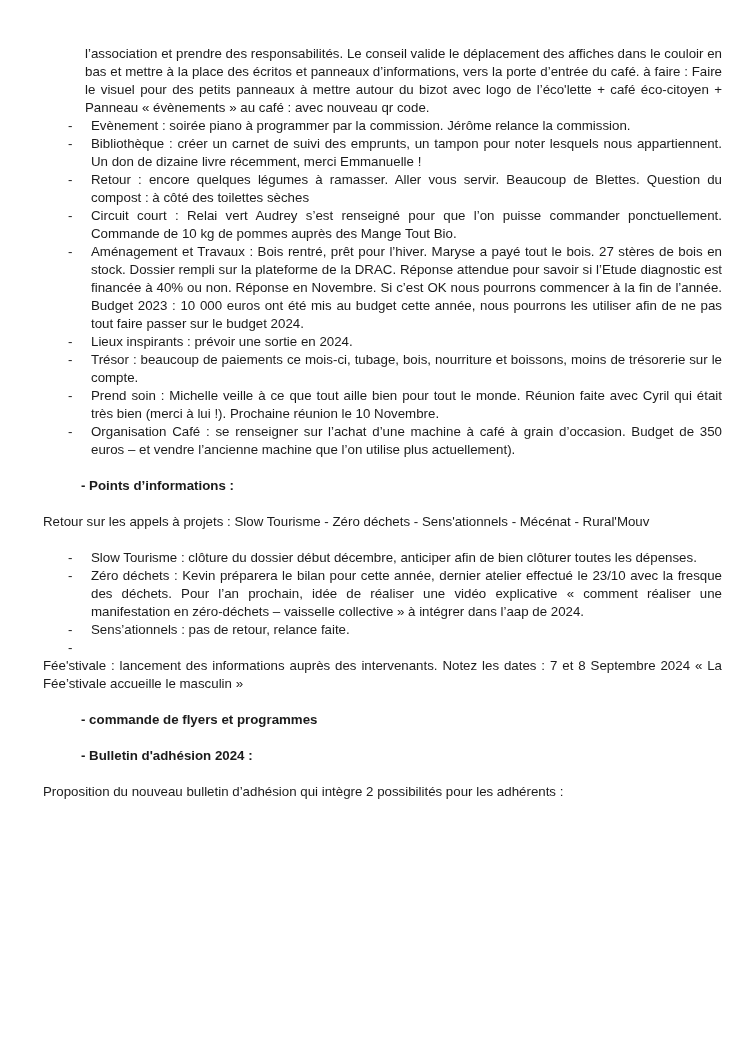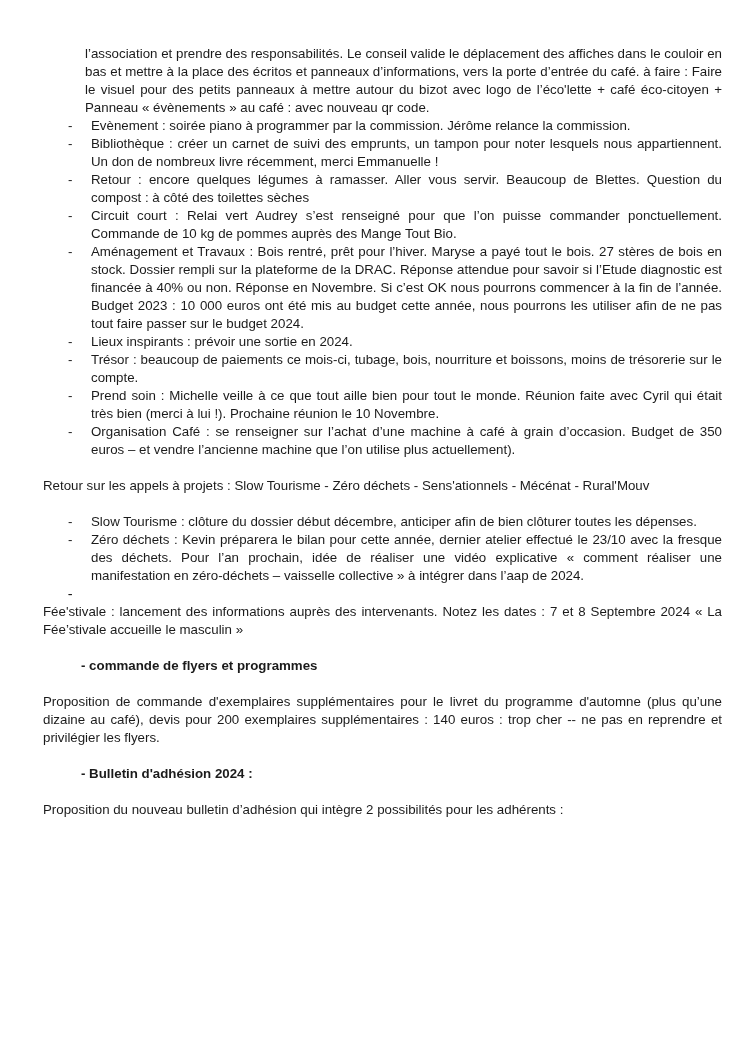--- a/index.html
+++ b/index.html
@@ -56,21 +56,21 @@
 
 <div class="page">
 
   <p class="cont-para justify">l’association et prendre des responsabilités. Le conseil valide le déplacement des affiches dans le couloir en bas et mettre à la place des écritos et panneaux d’informations, vers la porte d’entrée du café. à faire : Faire le visuel pour des petits panneaux à mettre autour du bizot avec logo de l’éco'lette + café éco-citoyen + Panneau « évènements » au café : avec nouveau qr code.</p>
 
   <ul class="dash-list">
     <li>
       <span class="dash">-</span><span class="term">Evènement</span><span> : soirée piano à programmer par la commission. Jérôme relance la commission.</span>
     </li>
     <li>
-      <span class="dash">-</span><span class="term">Bibliothèque</span><span> : créer un carnet de suivi des emprunts, un tampon pour noter lesquels nous appartiennent. Un don de nombreux livre récemment, merci Emmanuelle !</span>
+      <span class="dash">-</span><span class="term">Bibliothèque</span><span> : créer un carnet de suivi des emprunts, un tampon pour noter lesquels nous appartiennent. Un don de dizaine livre récemment, merci Emmanuelle !</span>
     </li>
     <li>
       <span class="dash">-</span><span class="term">Retour</span><span> : encore quelques légumes à ramasser. Aller vous servir. Beaucoup de Blettes. Question du compost : à côté des toilettes sèches</span>
     </li>
     <li>
       <span class="dash">-</span><span class="term">Circuit court</span><span> : Relai vert Audrey s’est renseigné pour que l’on puisse commander ponctuellement. Commande de 10 kg de pommes auprès des Mange Tout Bio.</span>
     </li>
     <li>
       <span class="dash">-</span><span class="term">Aménagement et Travaux</span><span> : Bois rentré, prêt pour l’hiver. Maryse a payé tout le bois. 27 stères de bois en stock. Dossier rempli sur la plateforme de la DRAC. Réponse attendue pour savoir si l’Etude diagnostic est financée à 40% ou non. Réponse en Novembre. Si c’est OK nous pourrons commencer à la fin de l’année. Budget 2023 : 10 000 euros ont été mis au budget cette année, nous pourrons les utiliser afin de ne pas tout faire passer sur le budget 2024.</span>
     </li>
@@ -81,42 +81,42 @@
       <span class="dash">-</span><span class="term">Trésor</span><span> : beaucoup de paiements ce mois-ci, tubage, bois, nourriture et boissons, moins de trésorerie sur le compte.</span>
     </li>
     <li>
       <span class="dash">-</span><span class="term">Prend soin</span><span> : Michelle veille à ce que tout aille bien pour tout le monde. Réunion faite avec Cyril qui était très bien (merci à lui !). Prochaine réunion le 10 Novembre.</span>
     </li>
     <li>
       <span class="dash">-</span><span class="term">Organisation Café</span><span> : se renseigner sur l’achat d’une machine à café à grain d’occasion. Budget de 350 euros – et vendre l’ancienne machine que l’on utilise plus actuellement).</span>
     </li>
   </ul>
 
+  <p class="heading">- Points d’informations :</p>
 
   <p class="block">Retour sur les appels à projets : Slow Tourisme - Zéro déchets - Sens'ationnels - Mécénat - Rural'Mouv</p>
 
   <ul class="dash-list block">
     <li>
       <span class="dash">-</span><span>Slow Tourisme : clôture du dossier début décembre, anticiper afin de bien clôturer toutes les dépenses.</span>
     </li>
     <li>
       <span class="dash">-</span><span>Zéro déchets : Kevin préparera le bilan pour cette année, dernier atelier effectué le 23/10 avec la fresque des déchets. Pour l’an prochain, idée de réaliser une vidéo explicative « comment réaliser une manifestation en zéro-déchets – vaisselle collective » à intégrer dans l’aap de 2024.</span>
     </li>
     <li>
-      <span class="dash">-</span>
+      <span class="dash">-</span><span>Sens’ationnels : pas de retour, relance faite.</span>
     </li>
     <li>
       <span class="dash">-</span>
     </li>
   </ul>
 
   <p class="block justify">Fée'stivale : lancement des informations auprès des intervenants. Notez les dates : 7 et 8 Septembre 2024 « La Fée’stivale accueille le masculin »</p>
 
   <p class="heading">- commande de flyers et programmes</p>
 
-  <p class="block justify">Proposition de commande d'exemplaires supplémentaires pour le livret du programme d'automne (plus qu’une dizaine au café), devis pour 200 exemplaires supplémentaires : 140 euros : trop cher -- ne pas en reprendre et privilégier les flyers.</p>
 
 
   <p class="heading">- Bulletin d'adhésion 2024 :</p>
 
   <p class="block">Proposition du nouveau bulletin d’adhésion qui intègre 2 possibilités pour les adhérents :</p>
 
 </div>
 
 </body></html>

